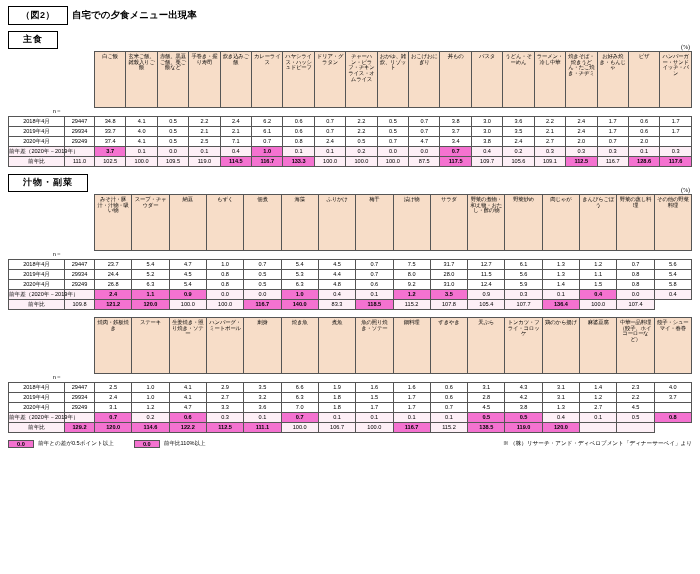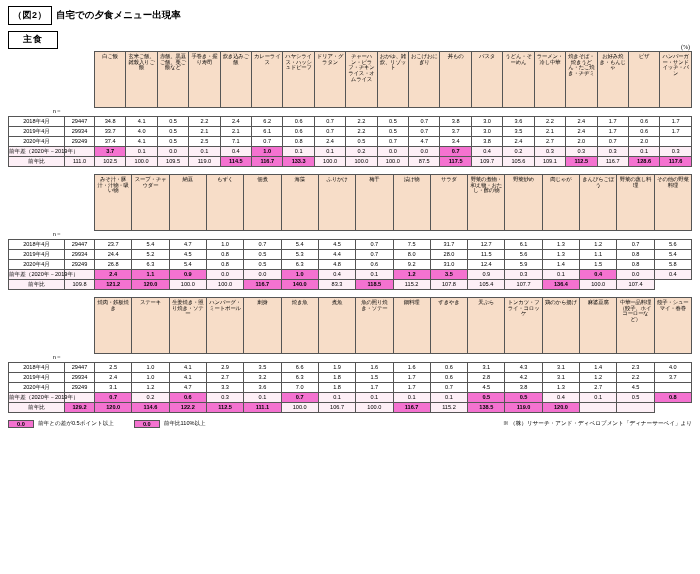--- a/index.html
+++ b/index.html
@@ -22,21 +22,21 @@
   .title-row {
     display: flex;
     align-items: center;
     gap: 4px;
     margin-bottom: 6px;
   }
   .title-box {
     border: 1px solid #000;
     font-size: 9px;
     font-weight: bold;
-    padding: 2px 4px;
+    padding: 2px 12px;
     letter-spacing: 0.5px;
   }
   .title-text {
     font-size: 9.5px;
     font-weight: bold;
   }
   .section { margin-bottom: 7px; }
   .section-head {
     display: flex;
     align-items: flex-end;
@@ -296,20 +296,24 @@
         <td class="hi">112.5</td>
         <td>116.7</td>
         <td class="hi">128.6</td>
         <td class="hi">117.6</td>
       </tr>
     </tbody>
       </table>
   </div>
 
   <div class="section">
+    <div class="section-head">
+      <div class="section-label">汁物・副菜</div>
+      <div class="unit">(%)</div>
+    </div>
     <table>
       <colgroup>
         <col style="width:56px">
           <col style="width:30px">
         <col span="16">
       </colgroup>
       <tbody>
           <tr>
         <td class="corner"></td>
         <td class="corner"></td>

